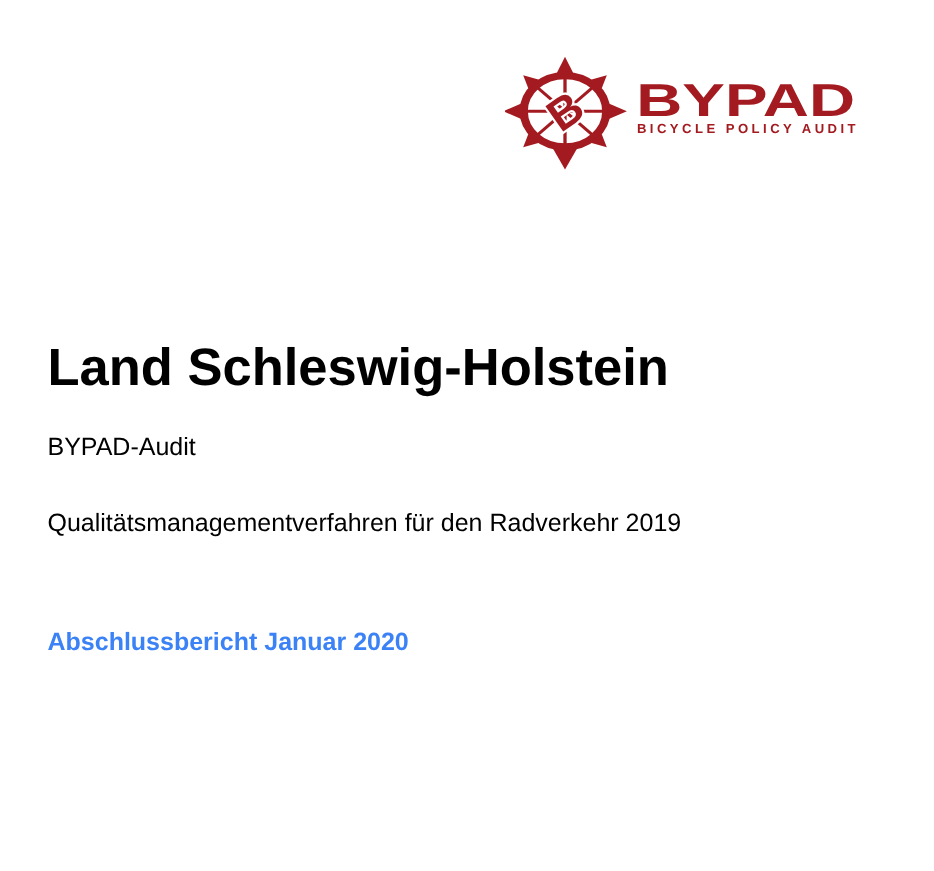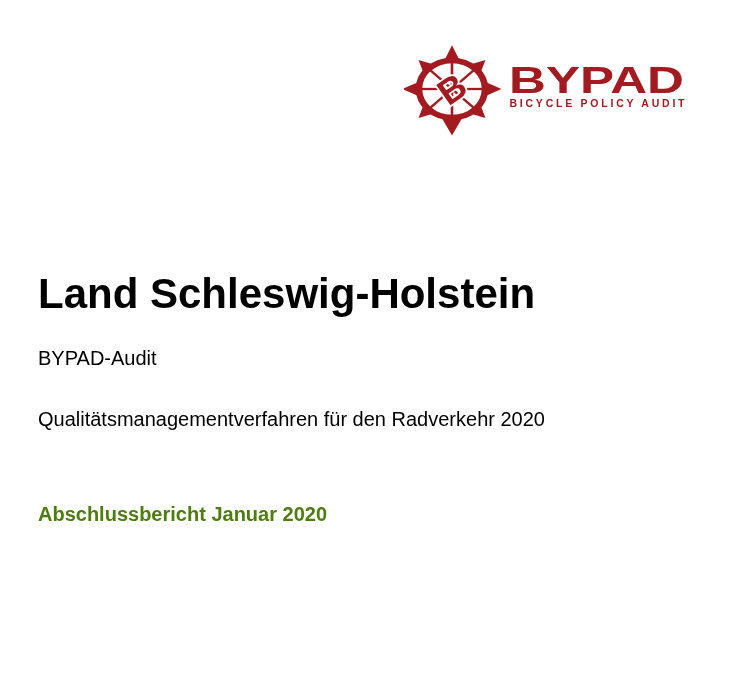--- a/index.html
+++ b/index.html
@@ -51,21 +51,21 @@
     font-weight: normal;
     color: #000000;
     white-space: nowrap;
   }
   .report-line {
     position: absolute;
     left: 38px;
     top: 503px;
     font-size: 20px;
     font-weight: bold;
-    color: #4d7c0f;
+    color: #3b82f6;
     white-space: nowrap;
   }
 </style>
 </head>
 <body>
 
 <div class="page">
 
   <div class="logo">
     <svg width="290" height="95" viewBox="0 0 290 95" xmlns="http://www.w3.org/2000/svg">
@@ -106,17 +106,17 @@
       <text x="105" y="50.5" font-family="Liberation Sans, sans-serif" font-size="37" font-weight="bold" fill="#a31b20" textLength="175" lengthAdjust="spacingAndGlyphs">BYPAD</text>
 
       <text x="105.5" y="64.5" font-family="Liberation Sans, sans-serif" font-size="10.5" font-weight="bold" fill="#a31b20" textLength="175" lengthAdjust="spacing">BICYCLE POLICY AUDIT</text>
     </svg>
   </div>
 
   <h1 class="title">Land Schleswig-Holstein</h1>
 
   <div class="subtitle">BYPAD-Audit</div>
 
-  <div class="description">Qualitätsmanagementverfahren für den Radverkehr 2020</div>
+  <div class="description">Qualitätsmanagementverfahren für den Radverkehr 2019</div>
 
   <div class="report-line">Abschlussbericht Januar 2020</div>
 
 </div>
 
 </body></html>

